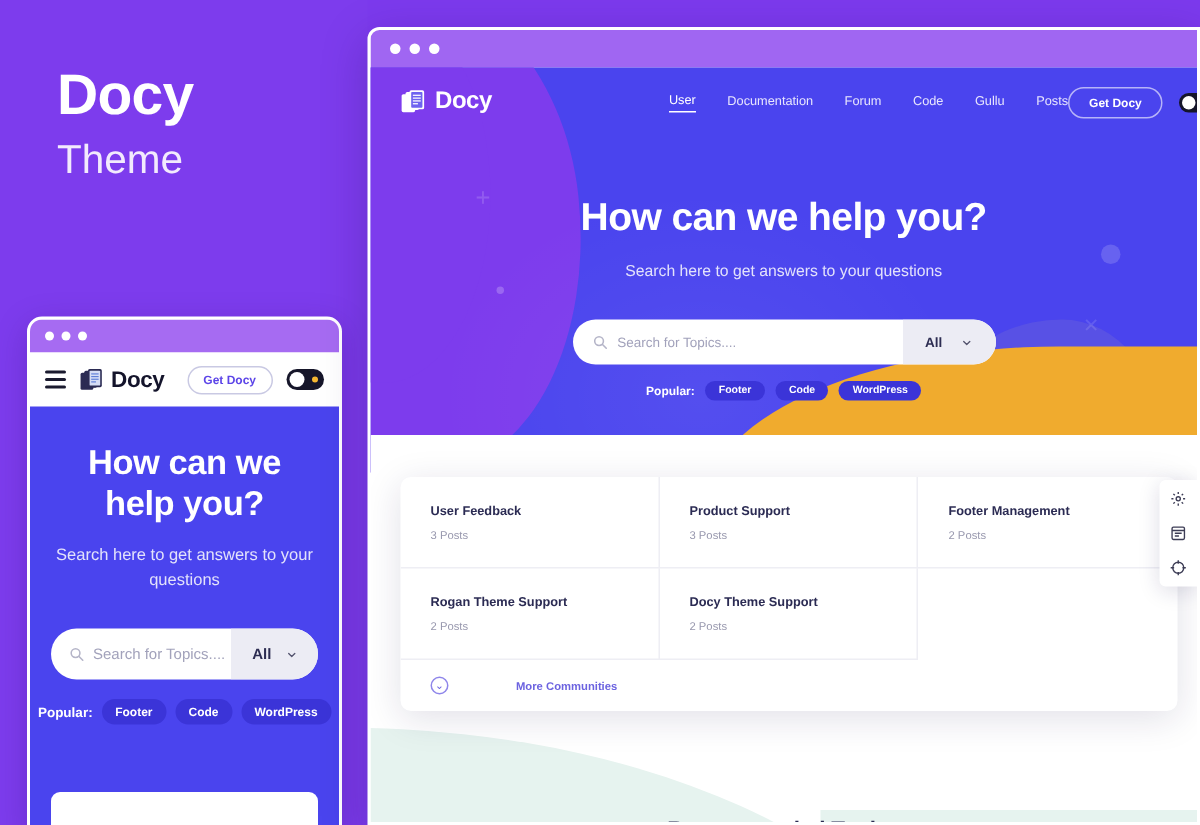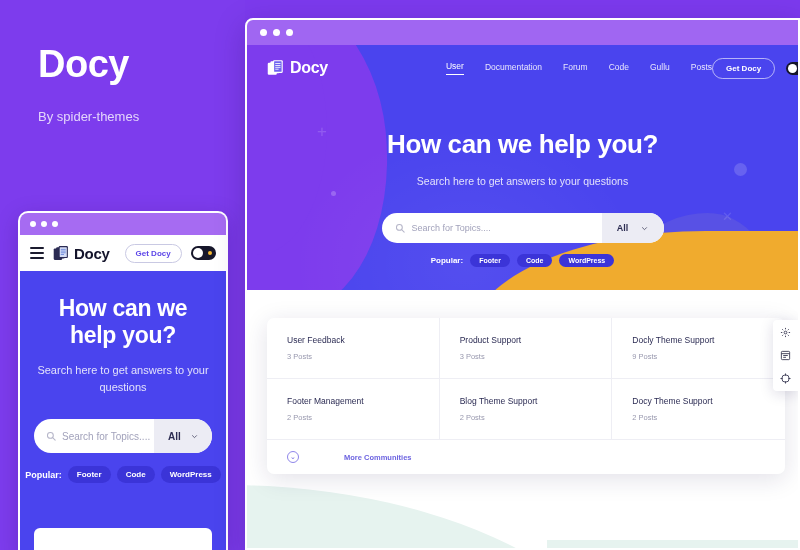--- a/index.html
+++ b/index.html
@@ -203,21 +203,21 @@
     position: absolute; left: 20px; top: 298px; width: 518px;
     background: #ffffff; border-radius: 7px;
     box-shadow: 0 5px 24px rgba(30,20,80,0.13);
     z-index: 8; overflow: hidden;
   }
   .comm-grid { display: grid; grid-template-columns: 1fr 1fr 1fr; }
   .comm-cell {
     padding: 17px 0 17px 20px; border-right: 1px solid #eeeef4; border-bottom: 1px solid #eeeef4;
   }
   .comm-cell:nth-child(3n) { border-right: none; }
-  .comm-title { font-size: 8.5px; font-weight: normal; color: #2b2b53; }
+  .comm-title { font-size: 8.5px; font-weight: bold; color: #2b2b53; }
   .comm-posts { font-size: 7.5px; color: #9898ae; margin-top: 7px; }
   .comm-more {
     display: flex; align-items: center; gap: 6px; padding: 11px 0 11px 20px;
   }
   .comm-more-ico {
     width: 12px; height: 12px; border-radius: 50%; border: 1px solid #8f86ea;
     display: flex; align-items: center; justify-content: center;
     font-size: 7px; color: #6c63e0;
   }
   .comm-more-lbl { font-size: 7.5px; font-weight: bold; color: #6c63e0; padding-left: 39px; }
@@ -253,21 +253,21 @@
   .logo-ico { display: block; }
 </style>
 </head>
 <body>
 
 <div class="stage">
 
   <div class="left-panel">
     <div class="promo">
       <div class="promo-title">Docy</div>
-      <div class="promo-by">By spider-themes</div>
+      <div class="promo-sub">Theme</div>
     </div>
 
     <div class="mobile">
       <div class="m-chrome">
         <span class="dot"></span>
         <span class="dot"></span>
         <span class="dot"></span>
       </div>
 
       <div class="m-nav">
@@ -421,29 +421,25 @@
       <div class="comm-grid">
         <div class="comm-cell">
           <div class="comm-title">User Feedback</div>
           <div class="comm-posts">3 Posts</div>
         </div>
         <div class="comm-cell">
           <div class="comm-title">Product Support</div>
           <div class="comm-posts">3 Posts</div>
         </div>
         <div class="comm-cell">
-          <div class="comm-title">Docly Theme Support</div>
-          <div class="comm-posts">9 Posts</div>
-        </div>
-        <div class="comm-cell">
           <div class="comm-title">Footer Management</div>
           <div class="comm-posts">2 Posts</div>
         </div>
         <div class="comm-cell">
-          <div class="comm-title">Blog Theme Support</div>
+          <div class="comm-title">Rogan Theme Support</div>
           <div class="comm-posts">2 Posts</div>
         </div>
         <div class="comm-cell">
           <div class="comm-title">Docy Theme Support</div>
           <div class="comm-posts">2 Posts</div>
         </div>
       </div>
       <div class="comm-more">
         <span class="comm-more-ico">⌄</span>
         <span class="comm-more-lbl">More Communities</span>

